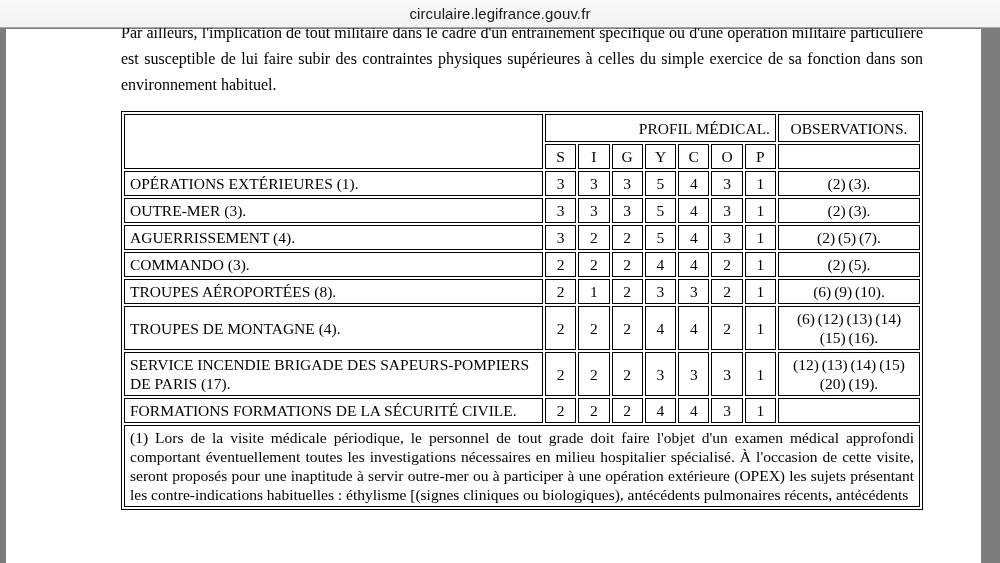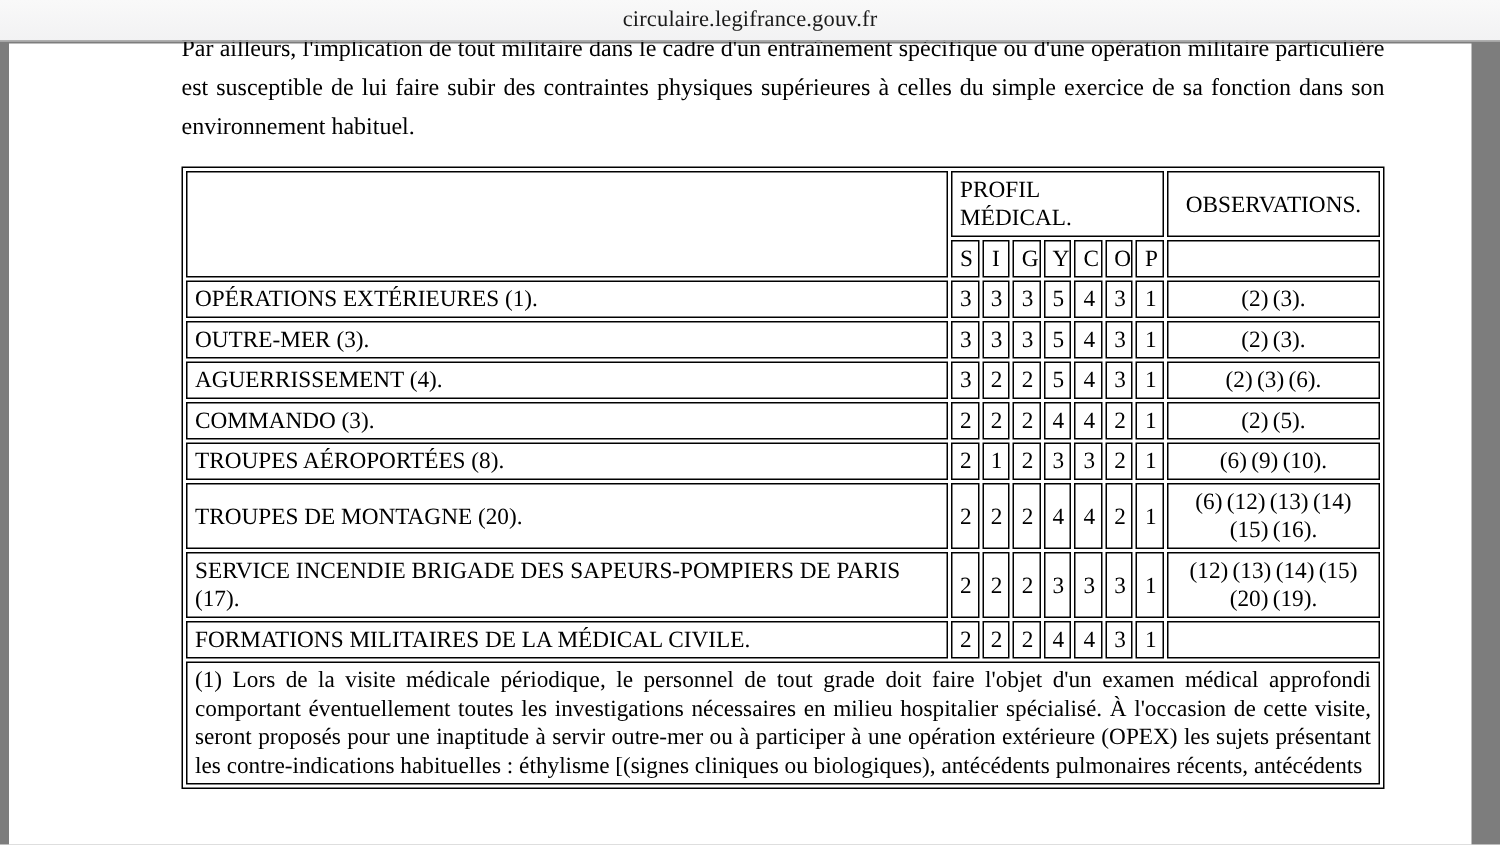--- a/index.html
+++ b/index.html
@@ -18,21 +18,21 @@
     top: 0; left: 0; right: 0;
     height: 28px;
     background: linear-gradient(#f9f9f9, #f2f2f3);
     border-bottom: 1px solid #a6a6a6;
     display: flex;
     align-items: center;
     justify-content: center;
     z-index: 10;
   }
   .top-bar .url-text {
-    font-family: Liberation Serif, serif;
+    font-family: Liberation Sans, sans-serif;
     font-size: 15px;
     color: #1a1a1a;
     letter-spacing: 0.1px;
   }
 
   
   .page {
     position: absolute;
     top: 29px;
     left: 6px;
@@ -61,24 +61,24 @@
   }
   table.profil td {
     border: 1px solid #000;
     font-size: 15.5px;
     line-height: 19px;
     padding: 2px 5px;
     vertical-align: middle;
     background: #fff;
     overflow: hidden;
   }
-  td.c-label { width: 508px; text-align: left; }
+  td.c-label { width: 419px; text-align: left; }
   td.c-letter { width: 24px; text-align: center; padding: 2px 0; }
   td.c-obs { width: 142px; text-align: center; font-size: 14.5px; word-spacing: -1px; }
-  td.h-group { text-align: left; height: 28px; font-size: 15.5px; }
+  td.h-group { text-align: right; height: 28px; font-size: 15.5px; }
   td.h-obs { text-align: center; height: 28px; font-size: 15.5px; }
   td.h-letter { text-align: center; height: 23px; }
   td.h-blank-label { }
   td.footnote-cell {
     text-align: justify;
     font-size: 15.5px;
     line-height: 26.5px;
     padding: 2px 6px;
   }
 </style>
@@ -136,21 +136,21 @@
         </tr>
         <tr>
           <td class="c-label">AGUERRISSEMENT (4).</td>
           <td class="c-letter">3</td>
           <td class="c-letter">2</td>
           <td class="c-letter">2</td>
           <td class="c-letter">5</td>
           <td class="c-letter">4</td>
           <td class="c-letter">3</td>
           <td class="c-letter">1</td>
-          <td class="c-obs">(2) (3) (6).</td>
+          <td class="c-obs">(2) (5) (7).</td>
         </tr>
         <tr>
           <td class="c-label">COMMANDO (3).</td>
           <td class="c-letter">2</td>
           <td class="c-letter">2</td>
           <td class="c-letter">2</td>
           <td class="c-letter">4</td>
           <td class="c-letter">4</td>
           <td class="c-letter">2</td>
           <td class="c-letter">1</td>
@@ -161,21 +161,21 @@
           <td class="c-letter">2</td>
           <td class="c-letter">1</td>
           <td class="c-letter">2</td>
           <td class="c-letter">3</td>
           <td class="c-letter">3</td>
           <td class="c-letter">2</td>
           <td class="c-letter">1</td>
           <td class="c-obs">(6) (9) (10).</td>
         </tr>
         <tr>
-          <td class="c-label">TROUPES DE MONTAGNE (20).</td>
+          <td class="c-label">TROUPES DE MONTAGNE (4).</td>
           <td class="c-letter">2</td>
           <td class="c-letter">2</td>
           <td class="c-letter">2</td>
           <td class="c-letter">4</td>
           <td class="c-letter">4</td>
           <td class="c-letter">2</td>
           <td class="c-letter">1</td>
           <td class="c-obs">(6) (12) (13) (14) (15) (16).</td>
         </tr>
         <tr>
@@ -183,21 +183,21 @@
           <td class="c-letter">2</td>
           <td class="c-letter">2</td>
           <td class="c-letter">2</td>
           <td class="c-letter">3</td>
           <td class="c-letter">3</td>
           <td class="c-letter">3</td>
           <td class="c-letter">1</td>
           <td class="c-obs">(12) (13) (14) (15) (20) (19).</td>
         </tr>
         <tr>
-          <td class="c-label">FORMATIONS MILITAIRES DE LA MÉDICAL CIVILE.</td>
+          <td class="c-label">FORMATIONS FORMATIONS DE LA SÉCURITÉ CIVILE.</td>
           <td class="c-letter">2</td>
           <td class="c-letter">2</td>
           <td class="c-letter">2</td>
           <td class="c-letter">4</td>
           <td class="c-letter">4</td>
           <td class="c-letter">3</td>
           <td class="c-letter">1</td>
           <td class="c-obs"></td>
         </tr>
 

